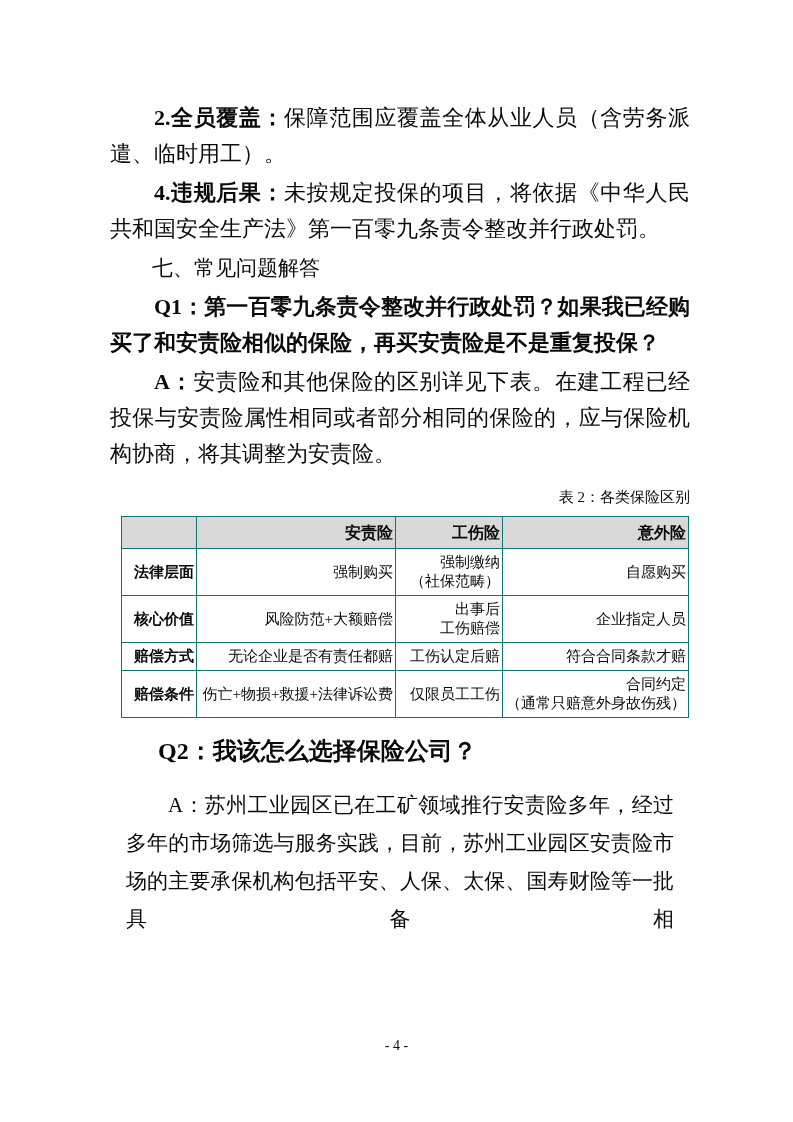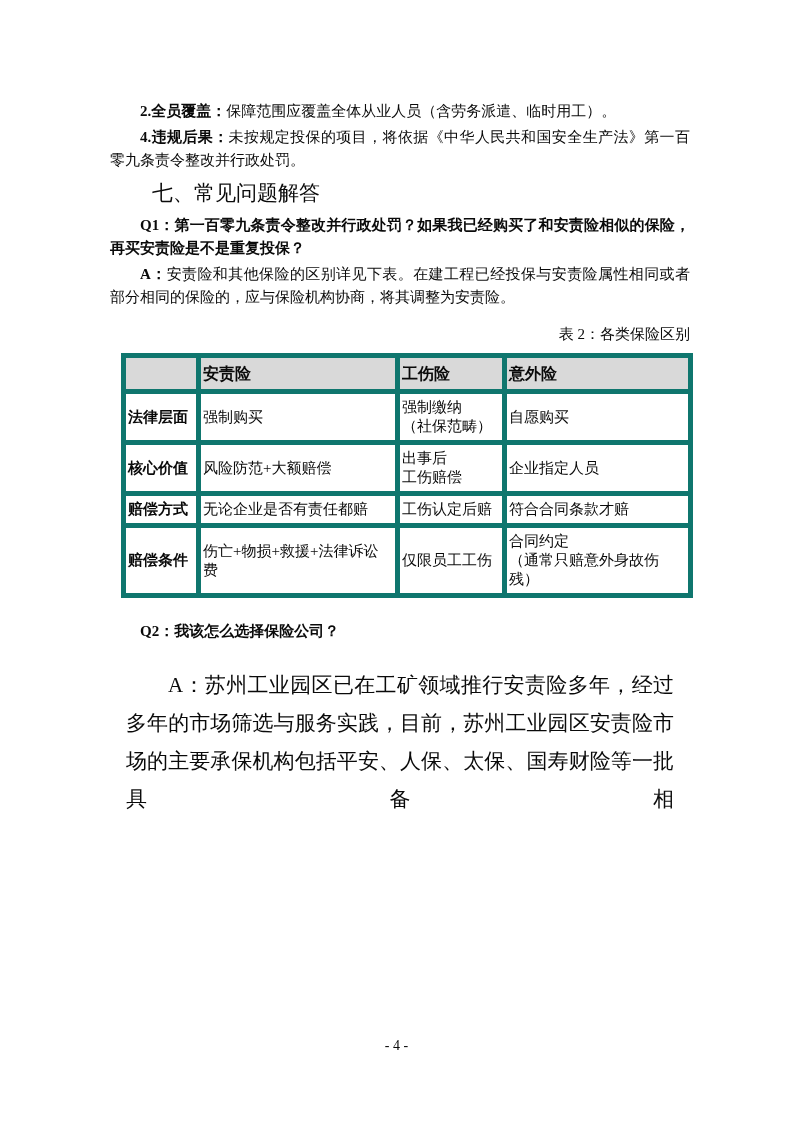--- a/index.html
+++ b/index.html
@@ -11,22 +11,22 @@
     color: #0a0a0a;
     font-family: "Liberation Serif", "DejaVu Serif", serif;
     overflow: hidden;
   }
   .page-body {
     position: absolute;
     left: 110px; top: 100px;
     width: 580px;
   }
   .para {
-    font-size: 15px;
-    line-height: 23px;
+    font-size: 22px;
+    line-height: 36px;
     margin: 0 0 3px 0;
     text-align: justify;
     text-indent: 2em;
   }
   .para .lead { font-weight: bold; }
   .section-heading {
     font-family: "Liberation Sans", "DejaVu Sans", sans-serif;
     font-size: 21px;
     line-height: 36px;
     margin: 0 0 3px 0;
@@ -44,40 +44,40 @@
     text-align: right;
   }
   table.cmp-table {
     border-collapse: collapse;
     table-layout: fixed;
     width: 567px;
     margin: 8px 0 0 11px;
   }
   table.cmp-table th,
   table.cmp-table td {
-    border: 5px solid #0f766e;
-    text-align: left;
+    border: 1px solid #0f766e;
+    text-align: right;
     vertical-align: middle;
     font-size: 15px;
     line-height: 19px;
     padding: 4px 2px;
     white-space: pre-line;
     overflow: hidden;
   }
   table.cmp-table thead th {
     background: #d9d9d9;
     font-weight: bold;
     font-size: 16px;
     padding: 6px 2px;
   }
   table.cmp-table td.row-header {
     font-weight: bold;
   }
   .q2-para {
-    font-size: 15px;
+    font-size: 24px;
     line-height: 38px;
     margin: 14px 0 0 0;
     text-indent: 2em;
     font-weight: bold;
     text-align: justify;
   }
   .a2-para {
     font-size: 21px;
     line-height: 38px;
     margin: 16px;

